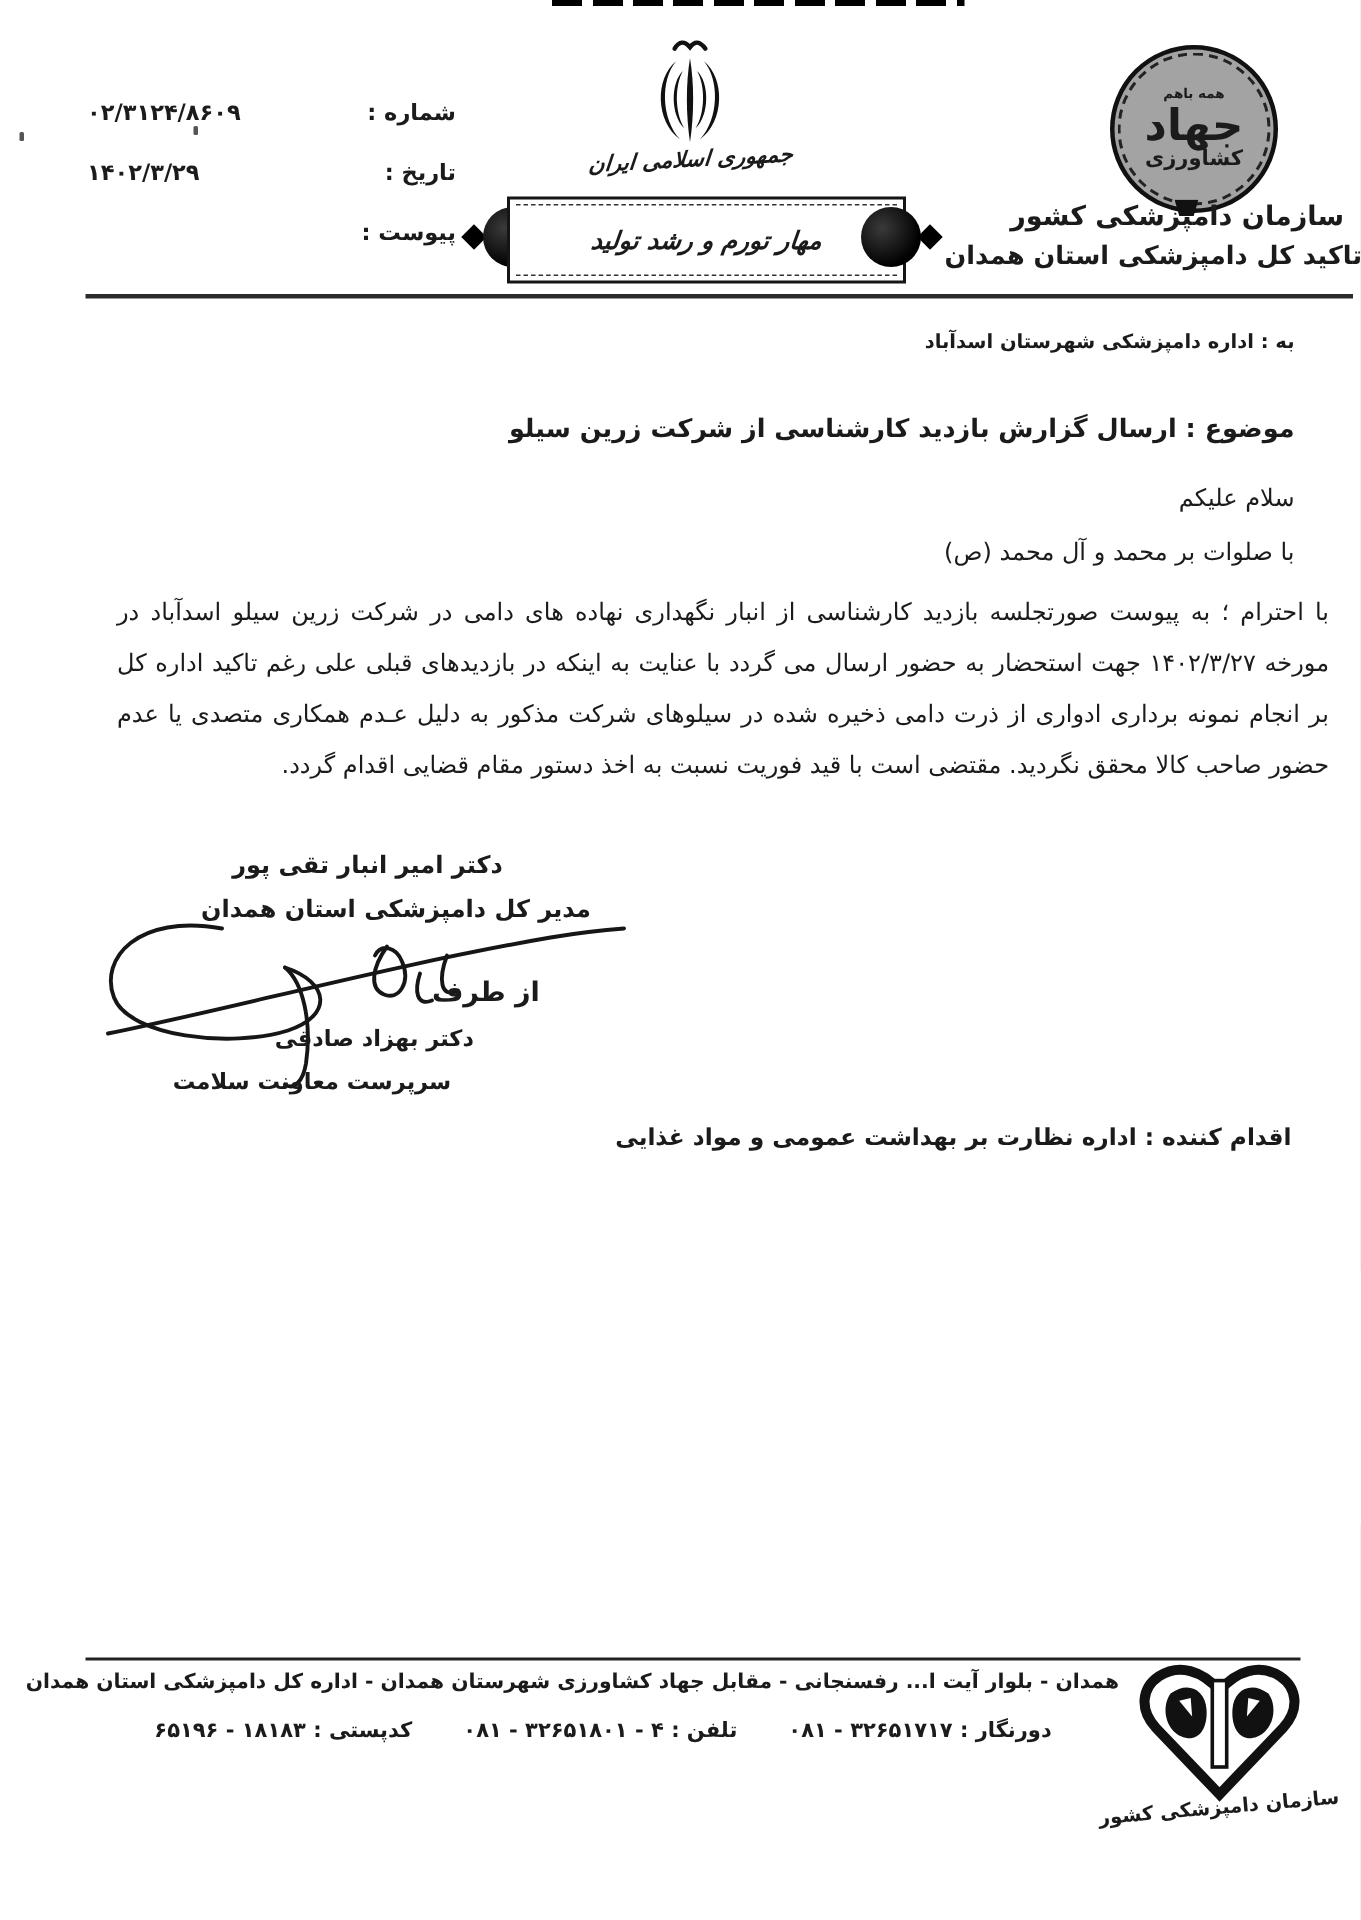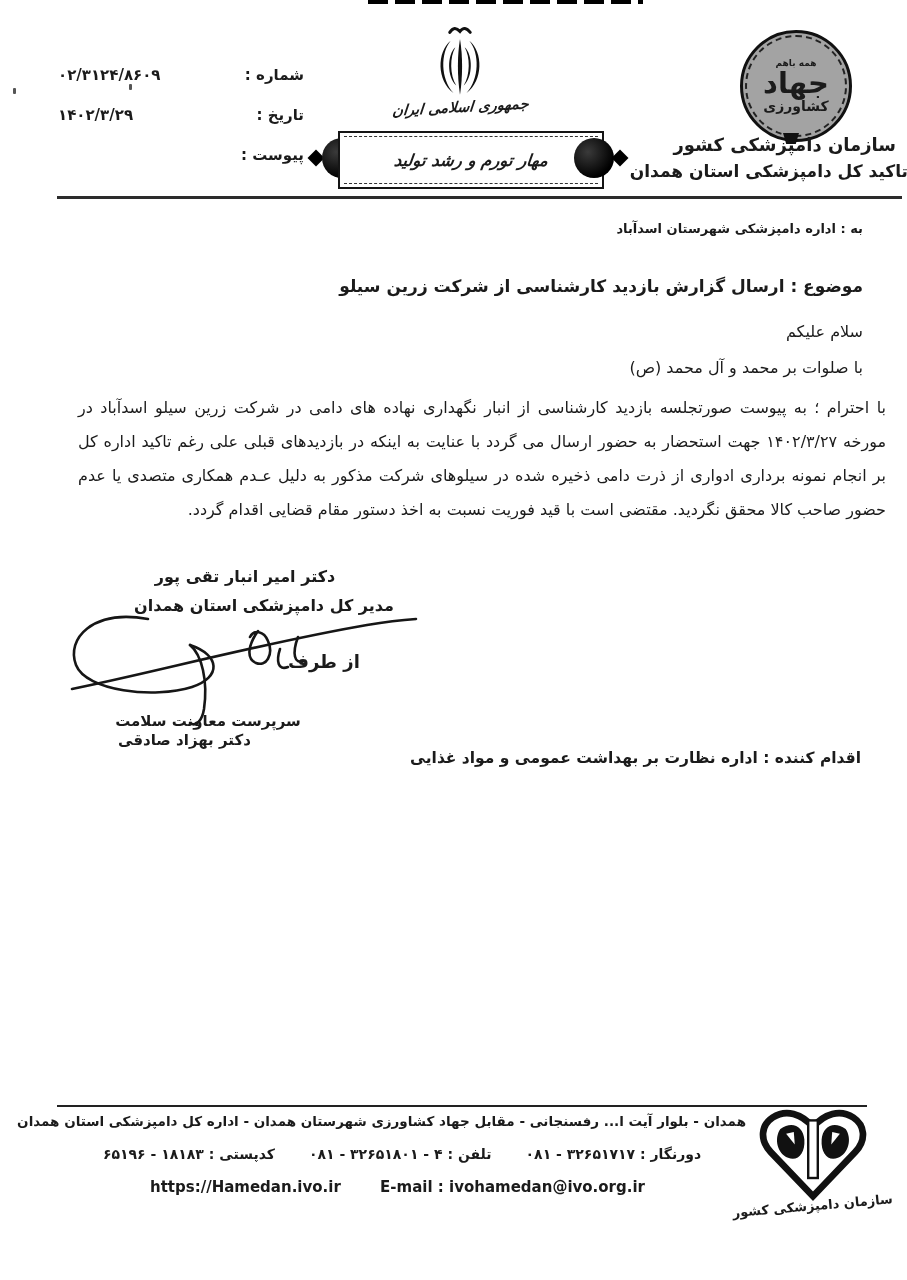--- a/index.html
+++ b/index.html
@@ -63,21 +63,21 @@
   .salutation{right:44px;top:322px;font-size:16px;}
   .blessing{right:44px;top:358px;font-size:16px;}
   .body-par{left:58px;top:391px;width:808px;font-size:16px;line-height:34px;
     text-align:justify;direction:rtl;margin-left:20px;}
 
   
   .sig-name1{left:138px;top:567px;width:214px;text-align:center;font-size:16px;font-weight:bold;white-space:nowrap;}
   .sig-title1{left:86px;top:596px;width:258px;text-align:center;font-size:16px;font-weight:bold;white-space:nowrap;margin-left:48px;}
   .sig-svg{left:62px;top:597px;}
   .az-taraf{left:288px;top:651px;font-size:18px;font-weight:bold;}
-  .sig-name2{left:118px;top:683px;width:198px;text-align:left;font-size:15px;font-weight:bold;white-space:nowrap;margin-top:48px;}
+  .sig-name2{left:118px;top:683px;width:198px;text-align:right;font-size:15px;font-weight:bold;white-space:nowrap;}
   .sig-title2{left:106px;top:712px;width:204px;text-align:center;font-size:15px;font-weight:bold;white-space:nowrap;}
   .action-line{right:46px;top:749px;font-size:15.5px;font-weight:bold;white-space:nowrap;}
 
   
   .footer-rule{left:57px;top:1105px;width:810px;height:2px;background:#222;}
   .addr1{left:58px;top:1113px;width:688px;text-align:center;font-size:13.5px;font-weight:bold;
     direction:rtl;white-space:nowrap;}
   .contact-row{left:58px;top:1146px;width:688px;display:flex;direction:rtl;
     justify-content:center;gap:34px;font-size:14px;font-weight:bold;white-space:nowrap;}
   .links-row{left:150px;top:1178px;width:495px;display:flex;direction:ltr;
@@ -168,24 +168,20 @@
 
   <div class="abs rtl action-line">اقدام کننده : اداره نظارت بر بهداشت عمومی و مواد غذایی</div>
 
   <div class="abs footer-rule"></div>
   <div class="abs addr1">همدان - بلوار آیت ا... رفسنجانی - مقابل جهاد کشاورزی شهرستان همدان - اداره کل دامپزشکی استان همدان</div>
   <div class="abs contact-row">
     <span>دورنگار : ۳۲۶۵۱۷۱۷ - ۰۸۱</span>
     <span>تلفن : ۴ - ۳۲۶۵۱۸۰۱ - ۰۸۱</span>
     <span>کدپستی : ۱۸۱۸۳ - ۶۵۱۹۶</span>
   </div>
-  <div class="abs links-row">
-    <span dir="ltr">https://Hamedan.ivo.ir</span>
-    <span dir="ltr">E-mail : ivohamedan@ivo.org.ir</span>
-  </div>
   <div class="abs ivo-logo">
     <svg width="130" height="96" viewBox="0 0 132 100" aria-hidden="true">
       <path d="M66 94 L22 48 C10 35 12 20 24 12 C38 3 54 8 66 22 C78 8 94 3 108 12 C120 20 122 35 110 48 Z" fill="none" stroke="#111" stroke-width="7"></path>
       <rect x="61" y="15" width="10" height="60" fill="#ffffff" stroke="#111" stroke-width="2.5"></rect>
       <path d="M32 24 C44 15 56 21 57 35 C58 50 50 58 40 54 C29 50 25 34 32 24 Z" fill="#111"></path>
       <path d="M100 24 C88 15 76 21 75 35 C74 50 82 58 92 54 C103 50 107 34 100 24 Z" fill="#111"></path>
       <path d="M38 29 l9 11 l-1 -13 Z" fill="#fff"></path>
       <path d="M94 29 l-9 11 l1 -13 Z" fill="#fff"></path>
     </svg>
   </div>

